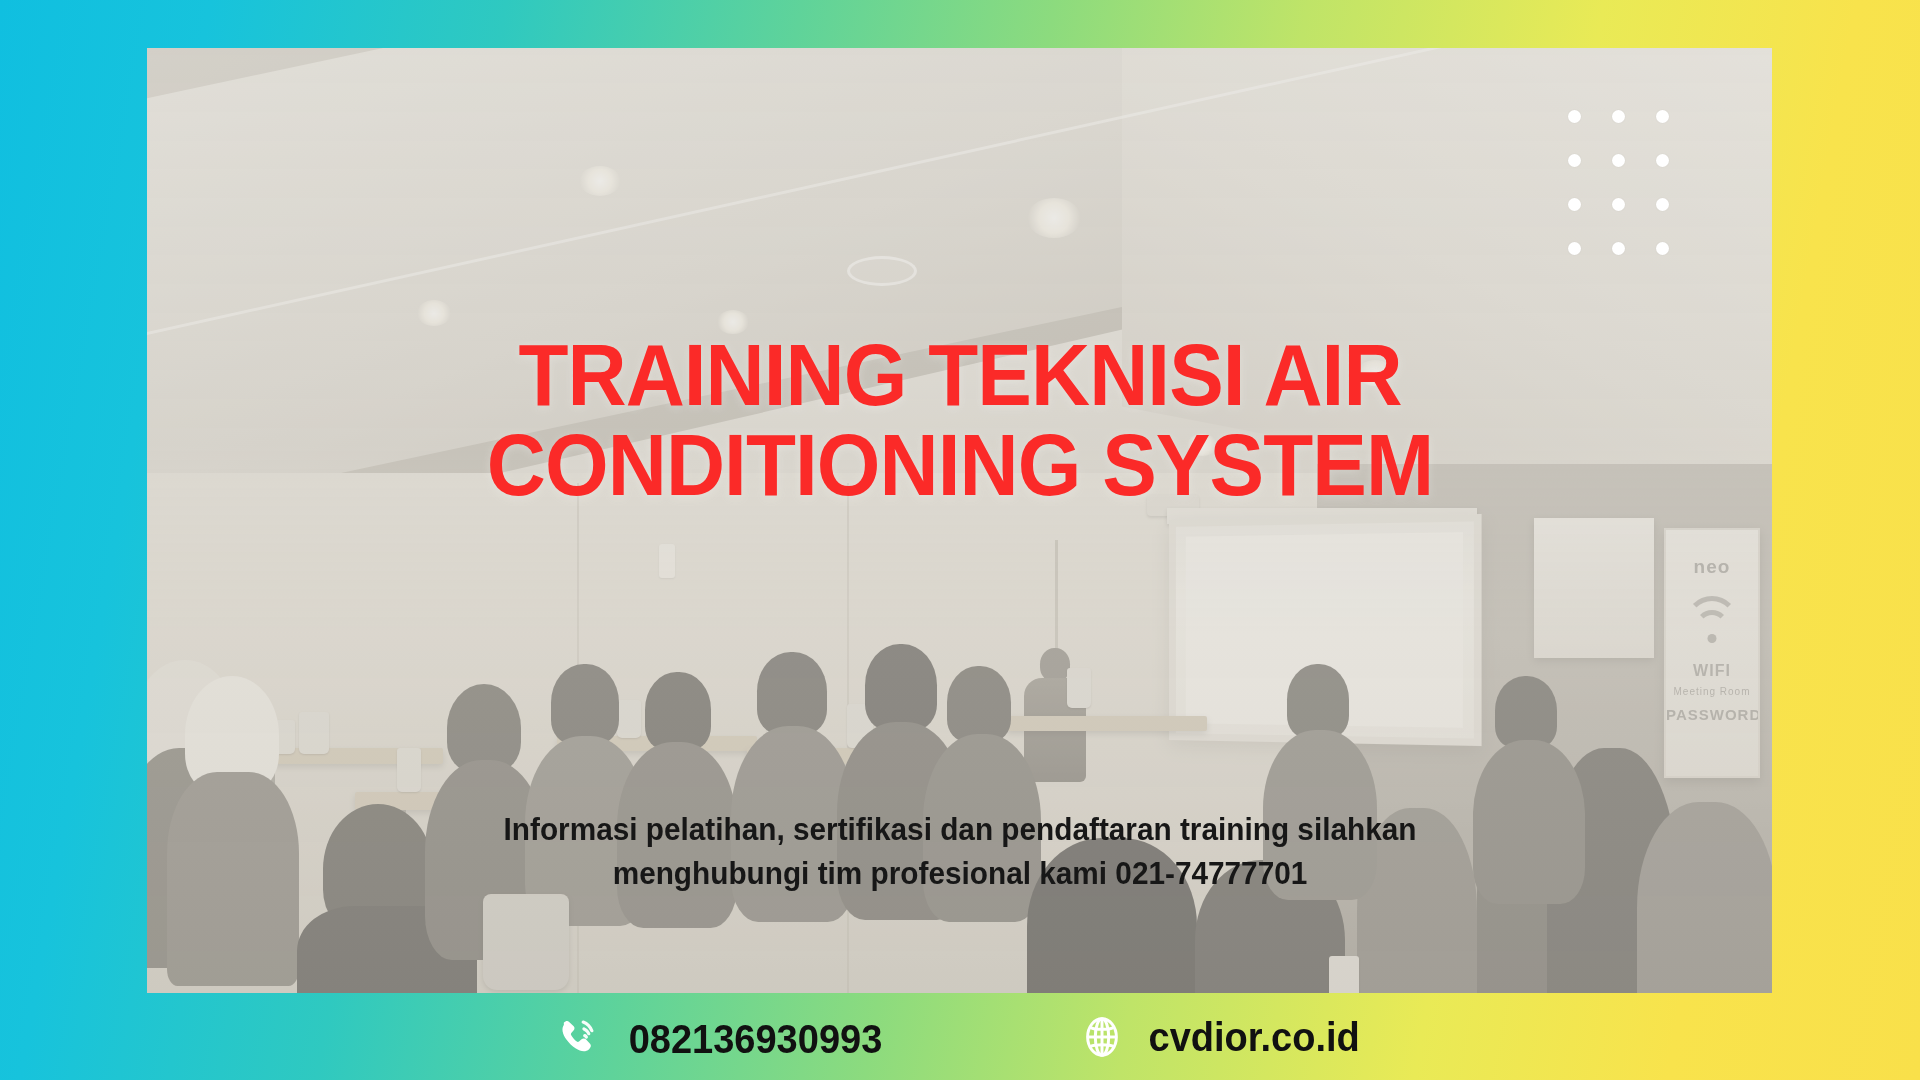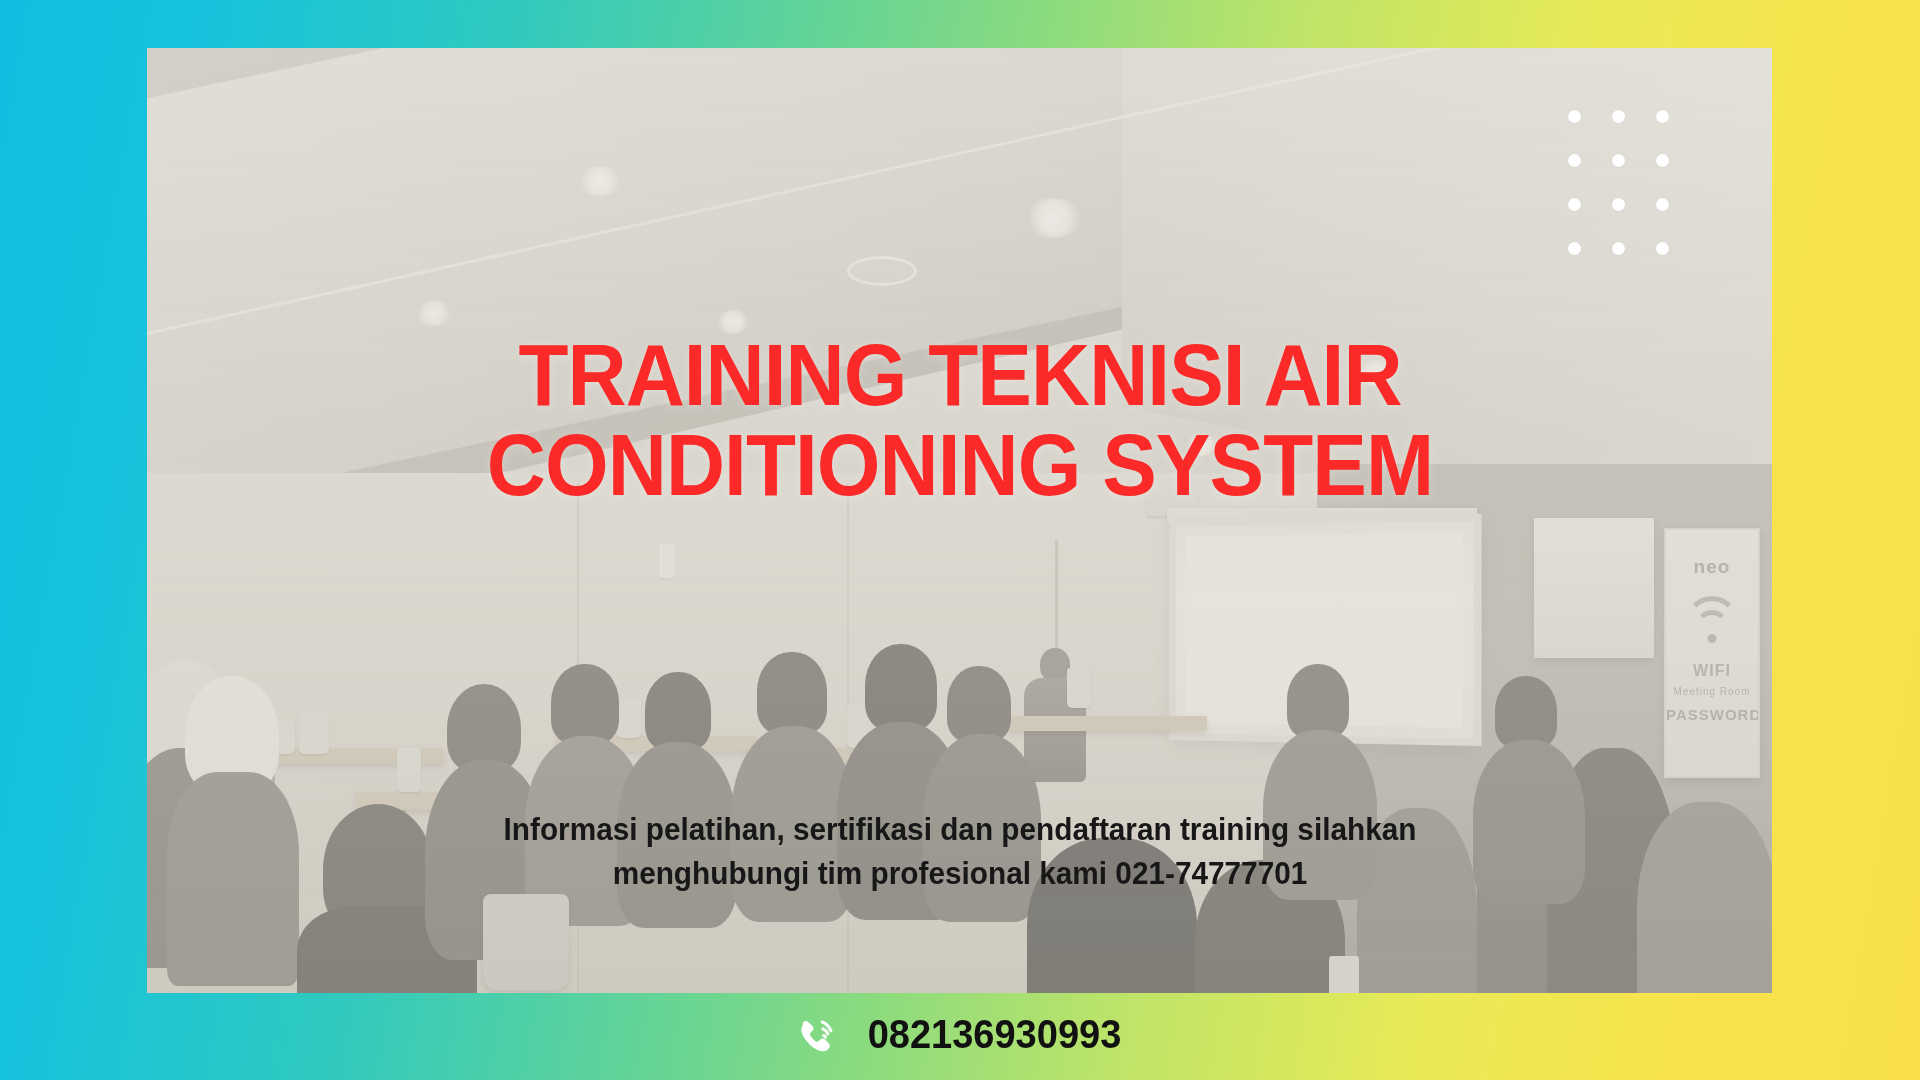--- a/index.html
+++ b/index.html
@@ -231,21 +231,21 @@
     line-height:1.42;
     transform:scaleX(.96);
   }
 
   
   .contact-bar {
     position:absolute; left:0; right:0; bottom:0; height:87px;
     display:flex; align-items:center; justify-content:center;
     gap:190px; z-index:9;
   }
-  .contact-item { display:flex; align-items:flex-start; gap:18px; }
+  .contact-item { display:flex; align-items:flex-end; gap:18px; }
   .contact-item .label {
     color:#111111; font-size:40px; font-weight:bold; letter-spacing:0px;
     transform:scaleX(.95);
   }
   .icon-svg { display:block; }
 </style>
 </head>
 <body>
 
 <div class="photo-frame">
@@ -395,14 +395,29 @@
           <path d="M9.4 10.3c1.6-1.7 3.6-2.2 4.9-1l4.6 4.3c1.2 1.1 1 3-0.4 4.5l-1.9 2c-0.5 0.6-0.6 1.3-0.2 2 1.3 2.4 3.2 4.6 5.5 6.3 0.7 0.5 1.5 0.4 2.1-0.1l2.1-1.9c1.5-1.3 3.4-1.4 4.5-0.2l4.2 4.6c1.1 1.3 0.6 3.3-1.1 4.9-3.3 3.1-7.8 2.6-13.1-0.8-3.2-2.1-6.2-5-8.7-8.5-3.8-5.2-4.9-10.6-2.5-13.9 0.0-0.1 0.1-0.1 0.1-0.2z"></path>
           <path d="M26.6 9.1c0.3-0.8 1.2-1.2 2-0.9 4.2 1.6 7.6 5 9.2 9.2 0.3 0.8-0.1 1.7-0.9 2-0.8 0.3-1.7-0.1-2-0.9-1.3-3.4-4-6.1-7.4-7.4-0.8-0.3-1.2-1.2-0.9-2z" opacity="0.95"></path>
           <path d="M27.3 15.7c0.3-0.8 1.2-1.2 2-0.9 2.5 1 4.5 3 5.5 5.5 0.3 0.8-0.1 1.7-0.9 2-0.8 0.3-1.7-0.1-2-0.9-0.7-1.7-2-3-3.7-3.7-0.8-0.3-1.2-1.2-0.9-2z" opacity="0.95"></path>
           <path d="M28.1 22.1c0.3-0.8 1.2-1.2 2-0.9 1.1 0.4 2 1.3 2.4 2.4 0.3 0.8-0.1 1.7-0.9 2-0.8 0.3-1.7-0.1-2-0.9-0.1-0.3-0.4-0.6-0.7-0.7-0.8-0.3-1.2-1.1-0.8-1.9z" opacity="0.95"></path>
         </g>
       </svg>
     </span>
     <span class="label">082136930993</span>
   </div>
 
+  <div class="contact-item">
+    <span>
+      <svg class="icon-svg" width="46" height="46" viewBox="0 0 48 48" aria-hidden="true">
+        <g fill="none" stroke="#ffffff" stroke-width="3.1">
+          <ellipse cx="24" cy="24" rx="15" ry="19"></ellipse>
+          <ellipse cx="24" cy="24" rx="7" ry="19"></ellipse>
+          <line x1="9" y1="24" x2="39" y2="24"></line>
+          <path d="M12.2 14.2 C16.5 16.6, 31.5 16.6, 35.8 14.2"></path>
+          <path d="M12.2 33.8 C16.5 31.4, 31.5 31.4, 35.8 33.8"></path>
+          <line x1="24" y1="5" x2="24" y2="43"></line>
+        </g>
+      </svg>
+    </span>
+    <span class="label">cvdior.co.id</span>
+  </div>
 
 </div>
 
 </body></html>

